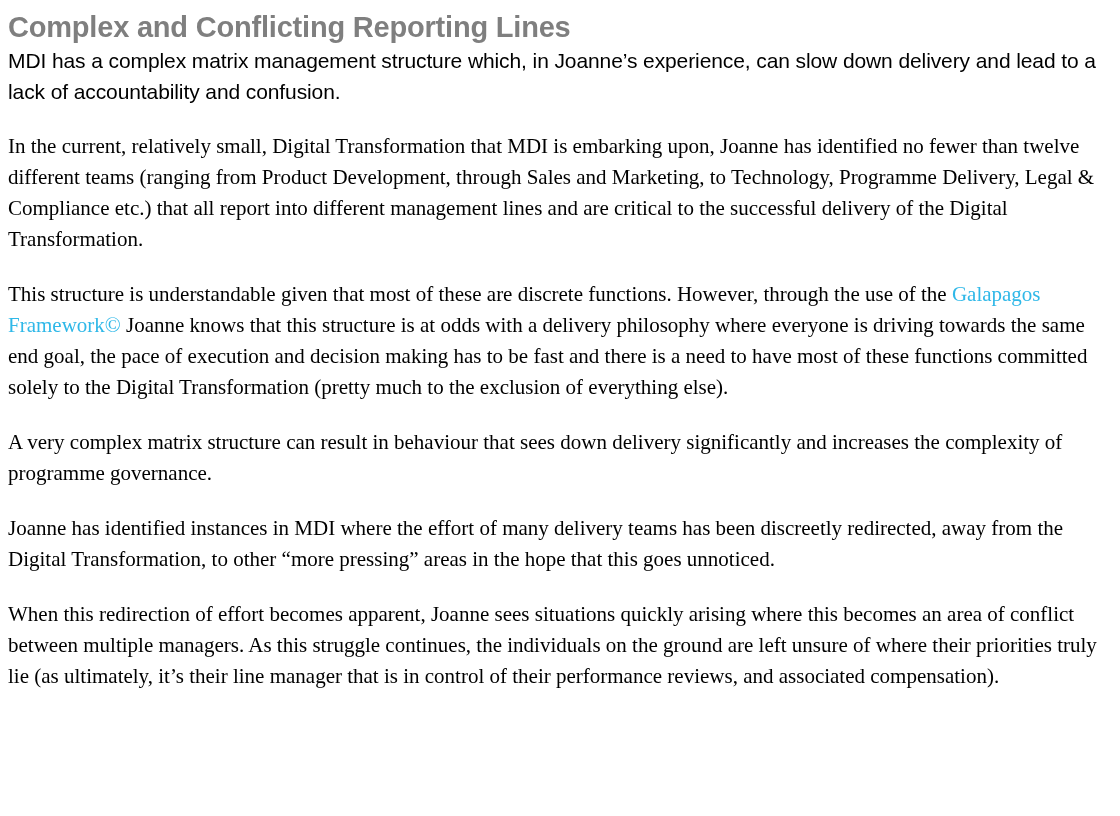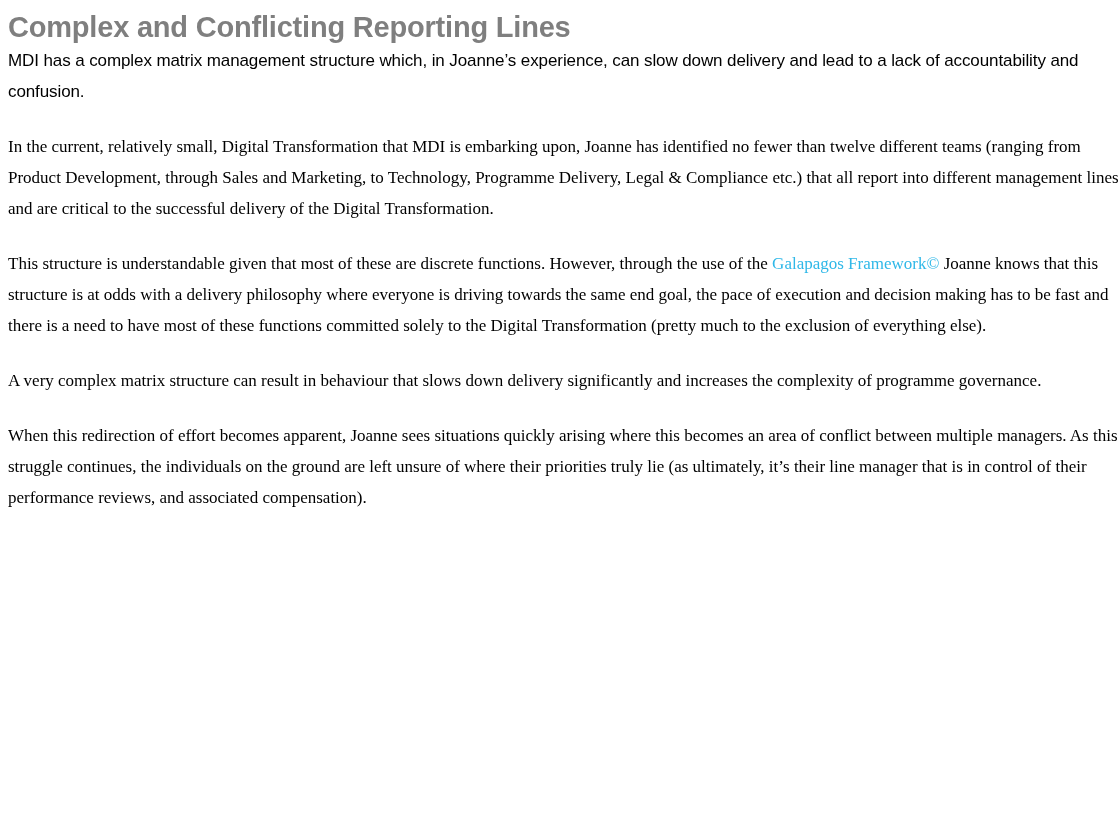--- a/index.html
+++ b/index.html
@@ -31,21 +31,21 @@
     padding: 10px 0 0 8px;
     letter-spacing: -0.2px;
     line-height: 1.2;
   }
   .body-wrap {
     padding: 0 0 0 8px;
   }
   p.para {
     margin: 0;
     padding: 0;
-    font-size: 17px;
+    font-size: 21px;
     line-height: 31px;
   }
   p.para + p.para {
     margin-top: 24px;
   }
   .intro {
     font-family: "Liberation Sans", sans-serif;
     font-size: 20.5px;
     line-height: 31px;
     letter-spacing: -0.1px;
@@ -66,19 +66,20 @@
   <h1 class="doc-title">Complex and Conflicting Reporting Lines</h1>
 
   <div class="body-wrap">
 
     <p class="para intro first-para">MDI has a complex matrix management structure which, in Joanne’s experience, can slow down delivery and lead to a lack of accountability and confusion.</p>
 
     <p class="para">In the current, relatively small, Digital Transformation that MDI is embarking upon, Joanne has identified no fewer than twelve different teams (ranging from Product Development, through Sales and Marketing, to Technology, Programme Delivery, Legal &amp; Compliance etc.) that all report into different management lines and are critical to the successful delivery of the Digital Transformation.</p>
 
     <p class="para"><span>This structure is understandable given that most of these are discrete functions.  However, through the use of the </span><a class="link" href="#">Galapagos Framework©</a><span> Joanne knows that this structure is at odds with a delivery philosophy where everyone is driving towards the same end goal, the pace of execution and decision making has to be fast and there is a need to have most of these functions committed solely to the Digital Transformation (pretty much to the exclusion of everything else).</span></p>
 
-    <p class="para">A very complex matrix structure can result in behaviour that slows down delivery significantly and increases the complexity of programme governance.</p>
+    <p class="para">A very complex matrix structure can result in behaviour that sees down delivery significantly and increases the complexity of programme governance.</p>
 
+    <p class="para">Joanne has identified instances in MDI where the effort of many delivery teams has been discreetly redirected, away from the Digital Transformation, to other “more pressing” areas in the hope that this goes unnoticed.</p>
 
     <p class="para">When this redirection of effort becomes apparent, Joanne sees situations quickly arising where this becomes an area of conflict between multiple managers. As this struggle continues, the individuals on the ground are left unsure of where their priorities truly lie (as ultimately, it’s their line manager that is in control of their performance reviews, and associated compensation).</p>
 
   </div>
 </div>
 
 </body></html>

